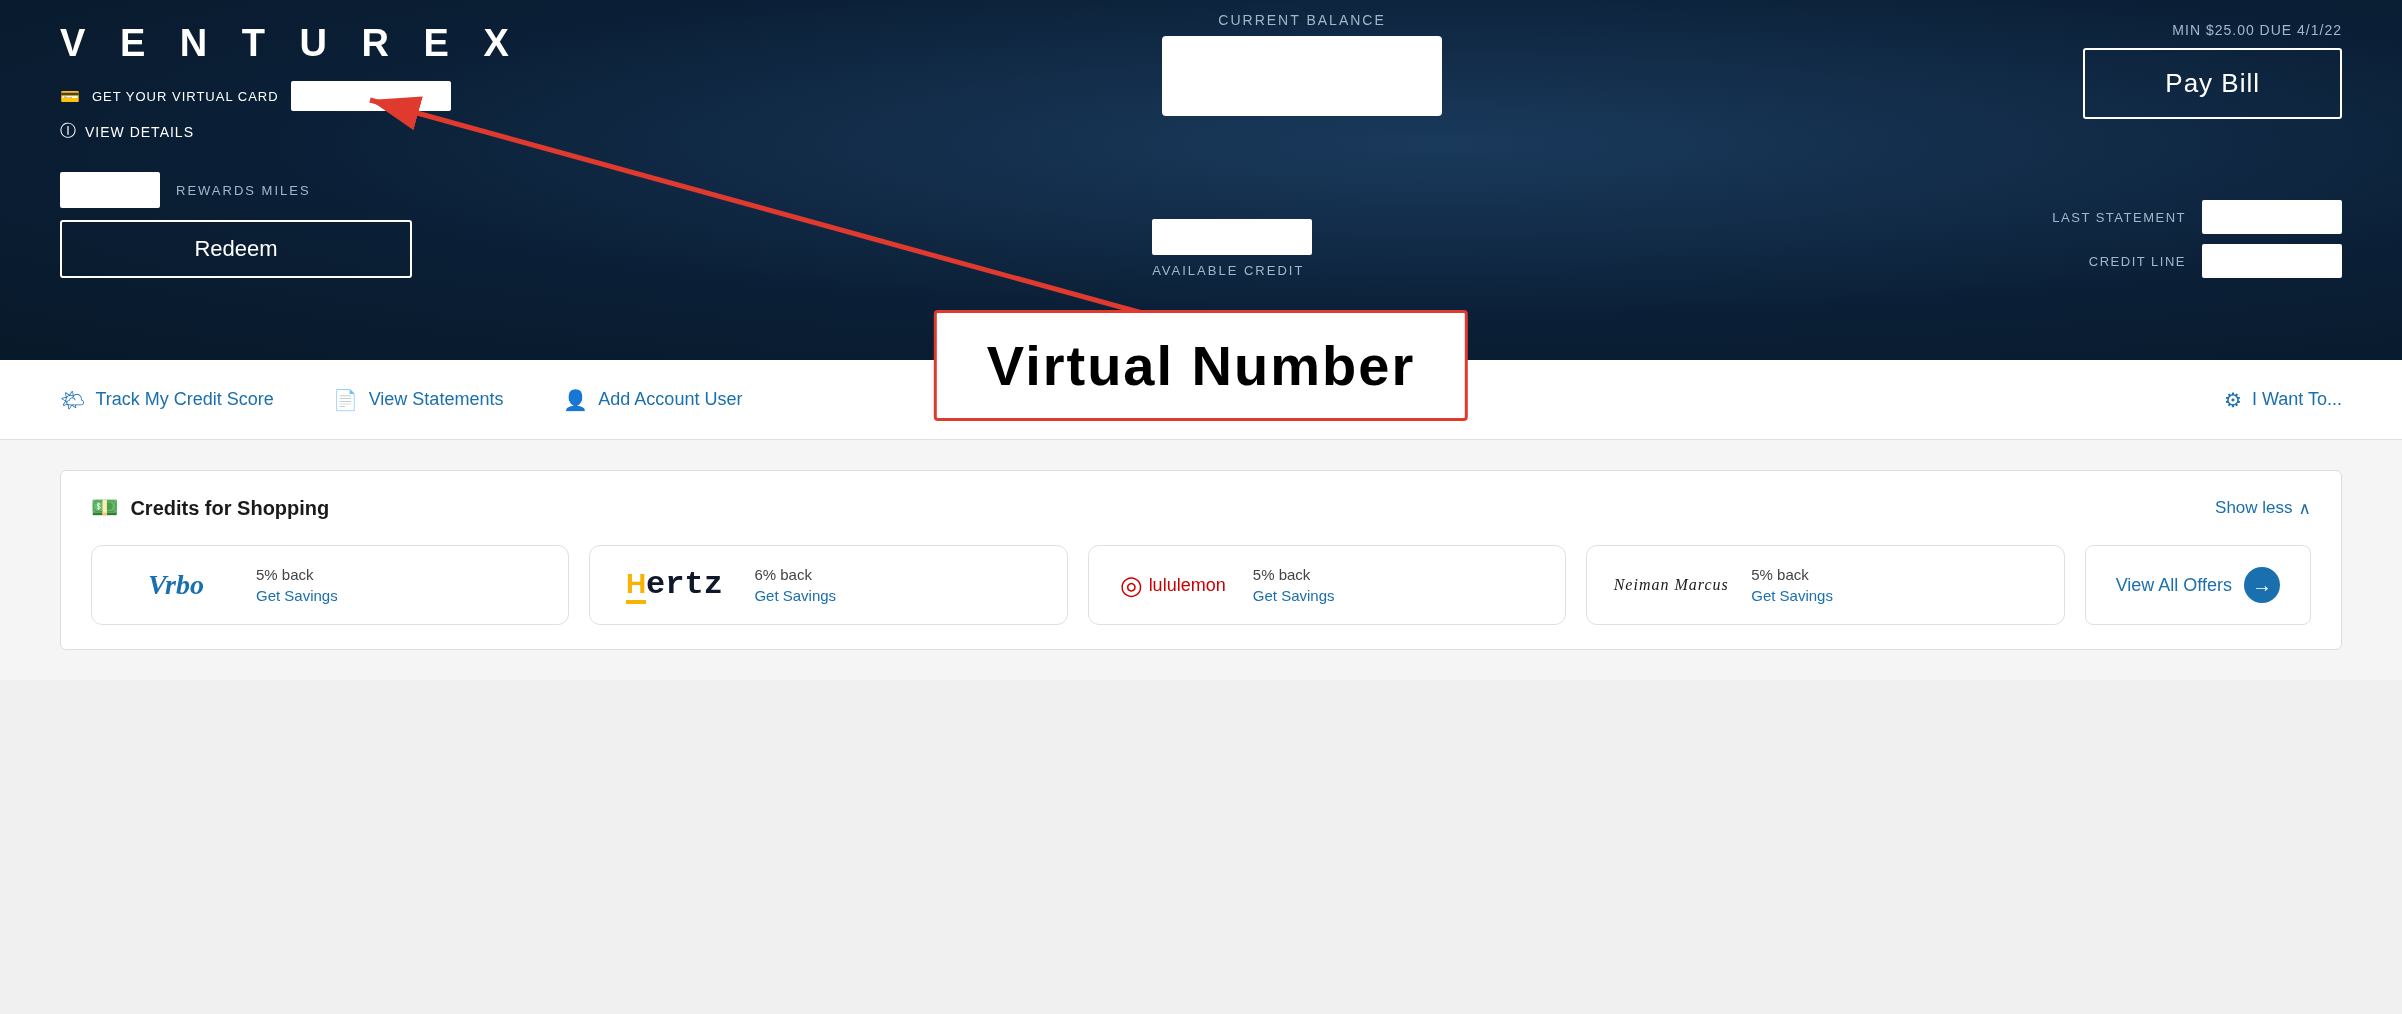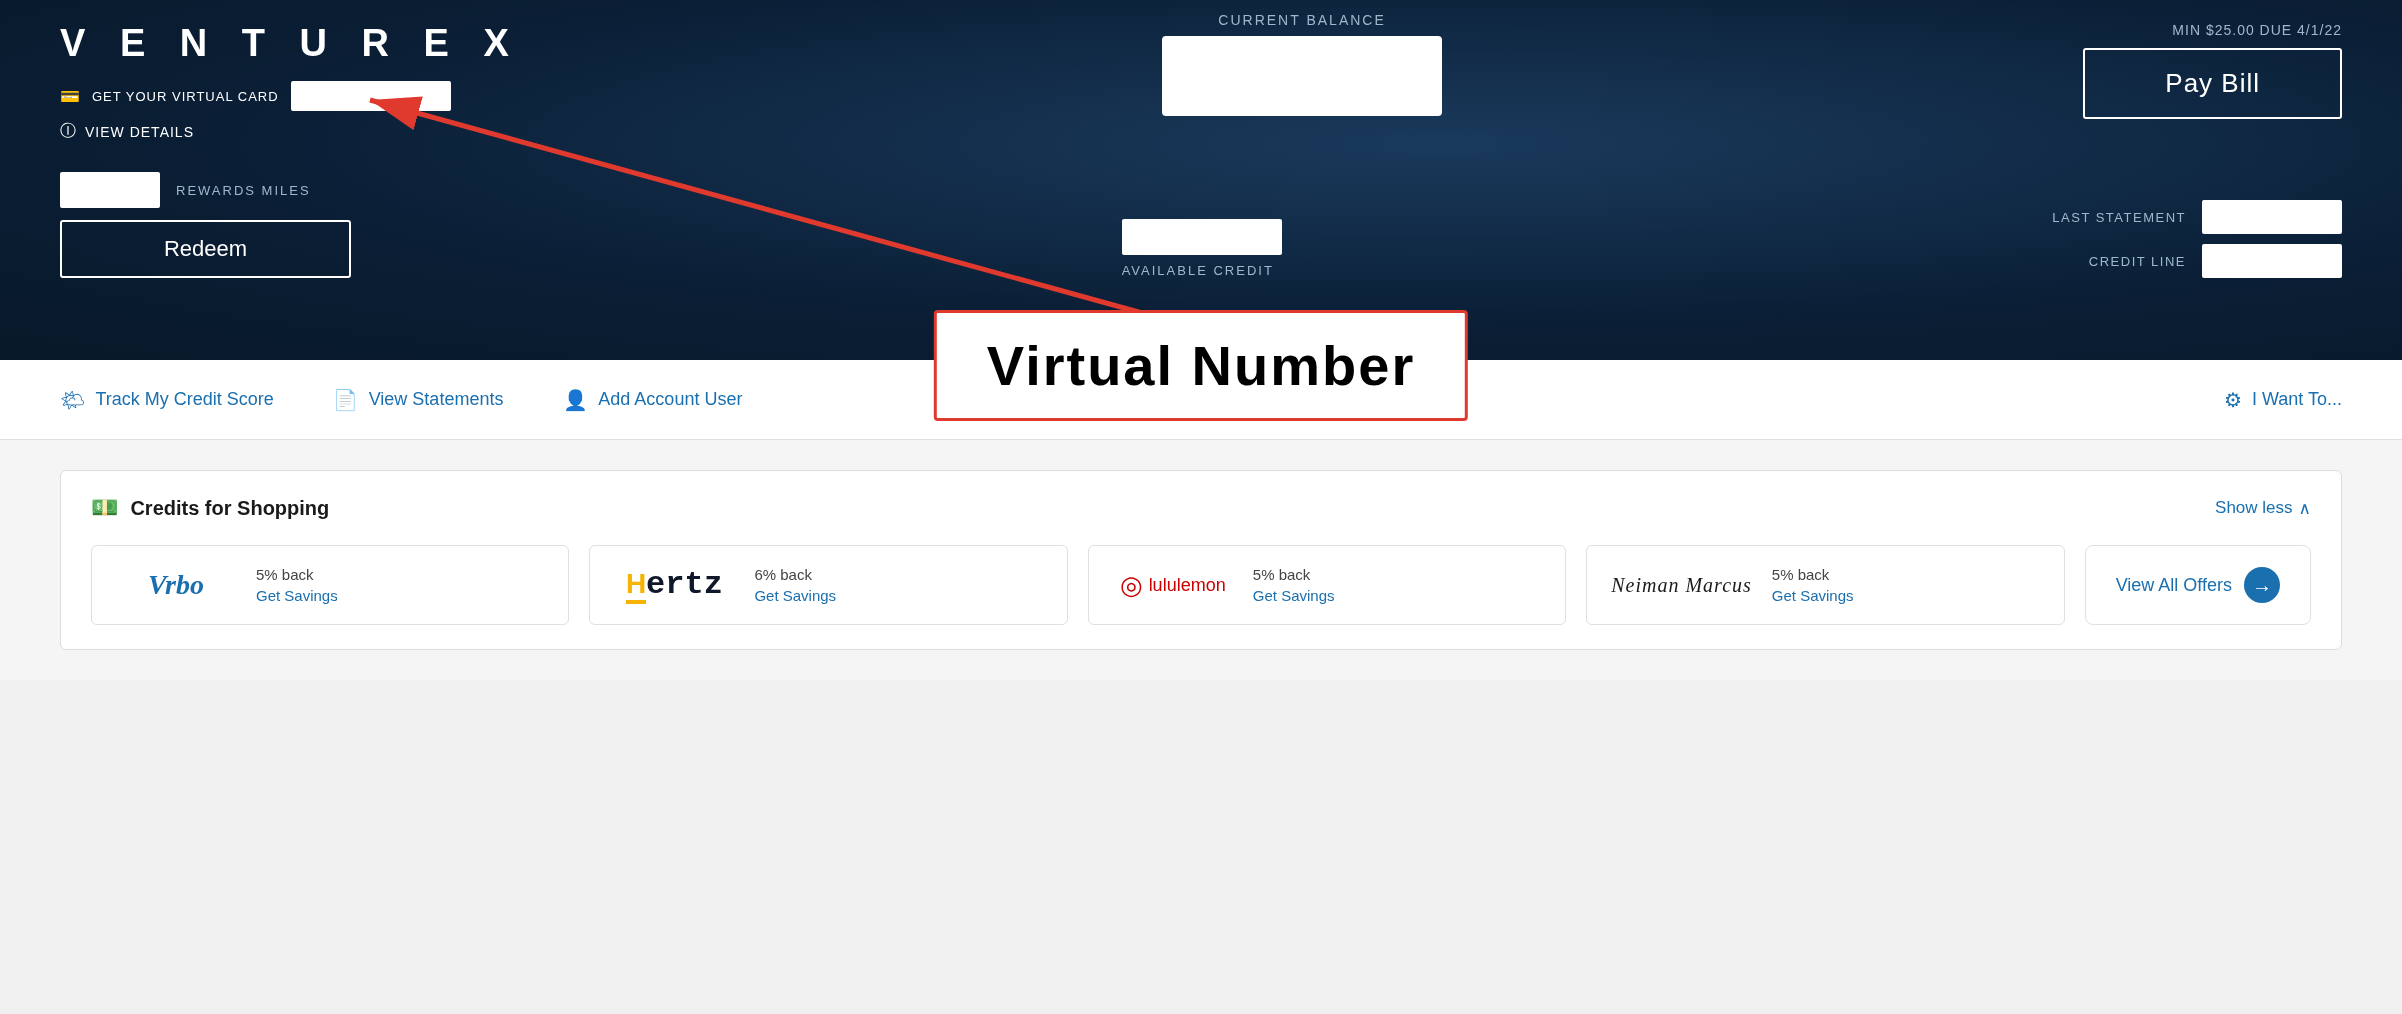--- a/index.html
+++ b/index.html
@@ -156,21 +156,21 @@
       text-transform: uppercase;
     }
 
     .redeem-button {
       border: 2px solid #ffffff;
       background: transparent;
       color: #ffffff;
       font-size: 22px;
       font-weight: 400;
       padding: 14px 0;
-      width: 291px;
+      width: 352px;
       cursor: pointer;
       border-radius: 3px;
       text-align: center;
     }
 
     .available-credit-section {
       display: flex;
       flex-direction: column;
       align-items: flex-start;
       gap: 8px;
@@ -326,21 +326,21 @@
       border: none;
     }
 
     .offers-grid {
       display: flex;
       gap: 20px;
     }
 
     .offer-card {
       border: 1px solid #e0e0e0;
-      border-radius: 6px;
+      border-radius: 11px;
       padding: 20px 24px;
       display: flex;
       align-items: center;
       gap: 20px;
       flex: 1;
       background: #fff;
       cursor: pointer;
     }
 
     .offer-logo {
@@ -378,21 +378,21 @@
 
     .lululemon-logo {
       display: flex;
       align-items: center;
       gap: 6px;
       font-size: 20px;
       color: #cc0000;
     }
 
     .neiman-logo {
-      font-size: 20px;
+      font-size: 16px;
       font-family: Georgia, serif;
       font-style: italic;
       color: #1a1a1a;
       letter-spacing: 1px;
     }
 
     .view-all-card {
       display: flex;
       align-items: center;
       justify-content: center;

